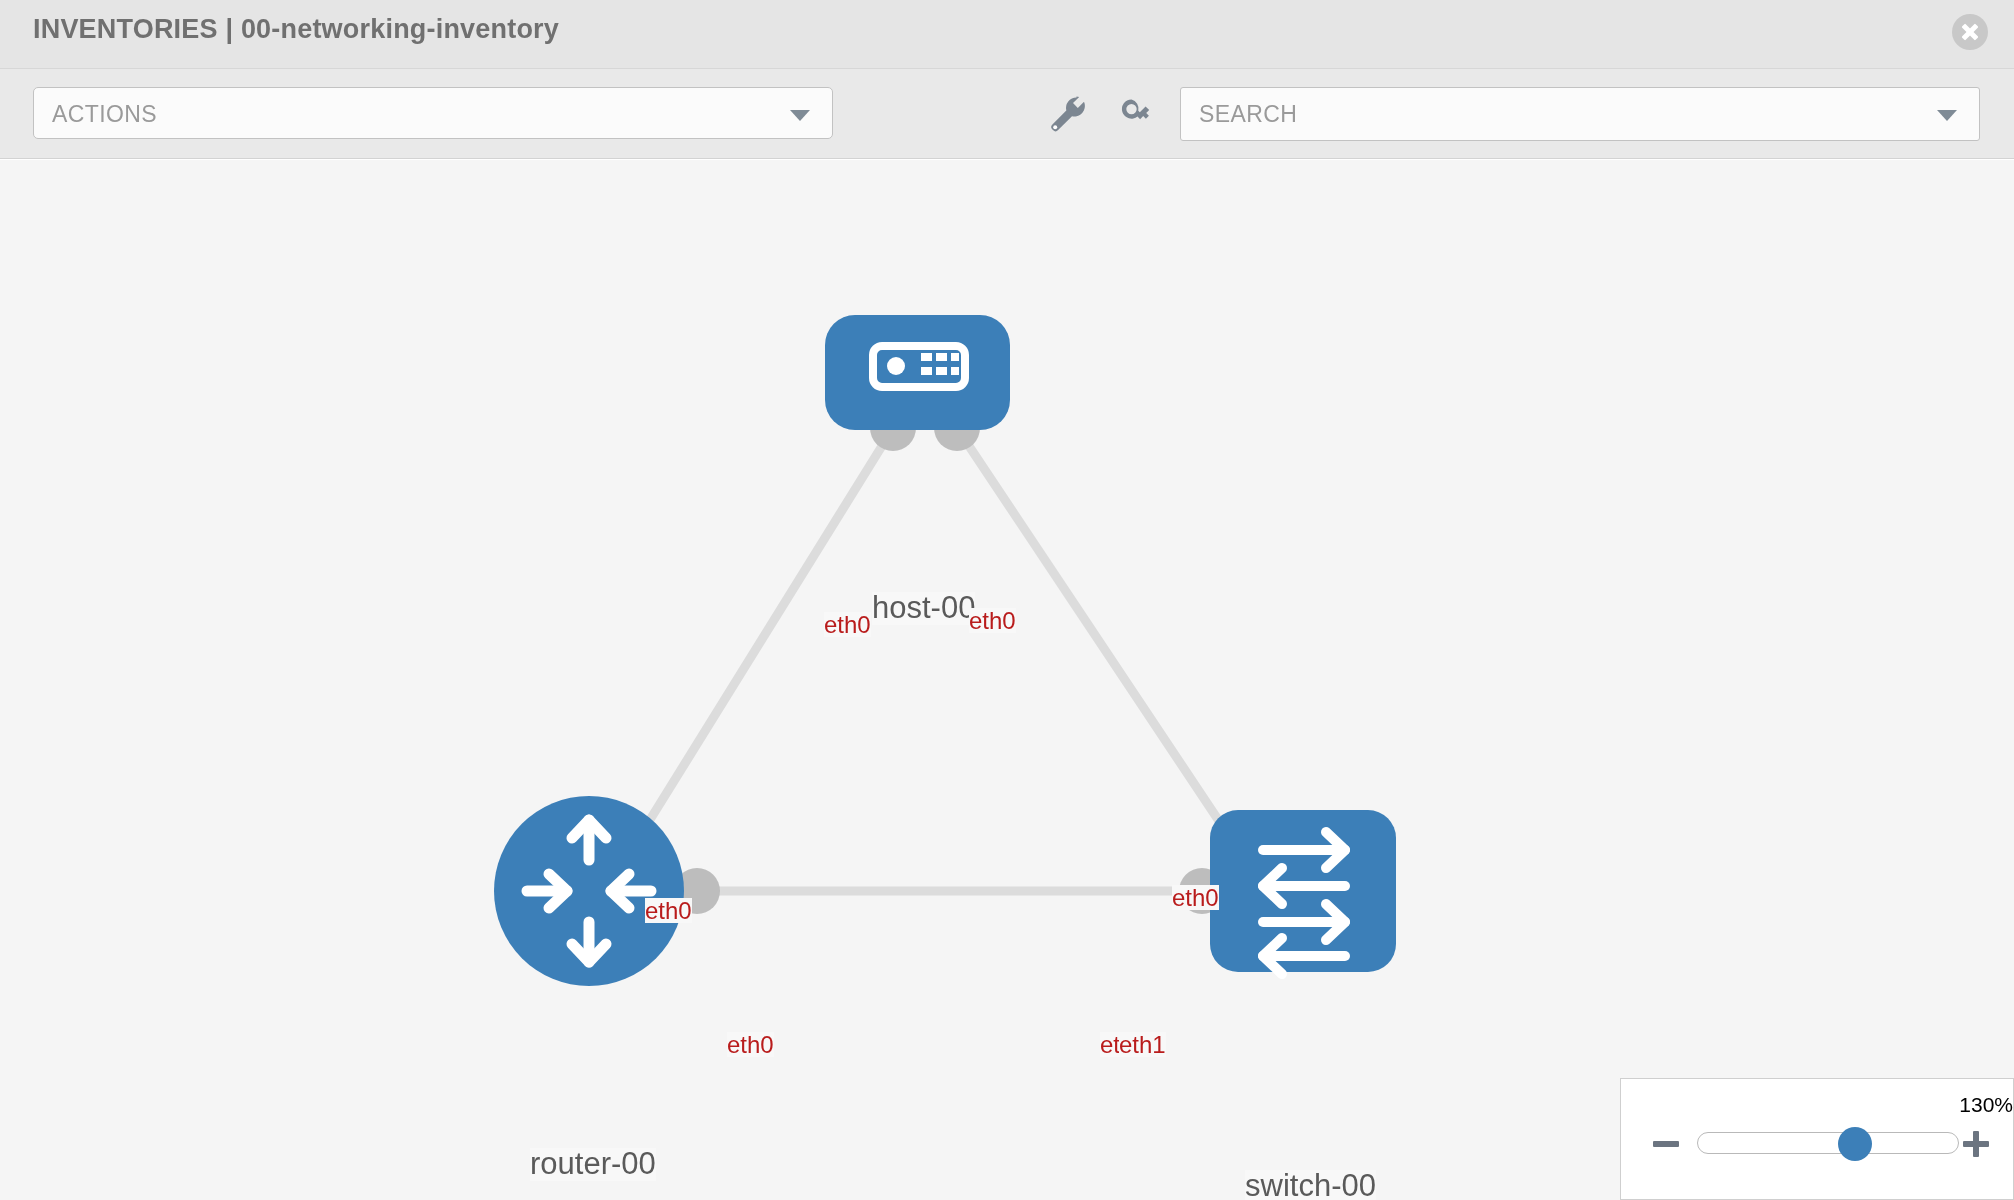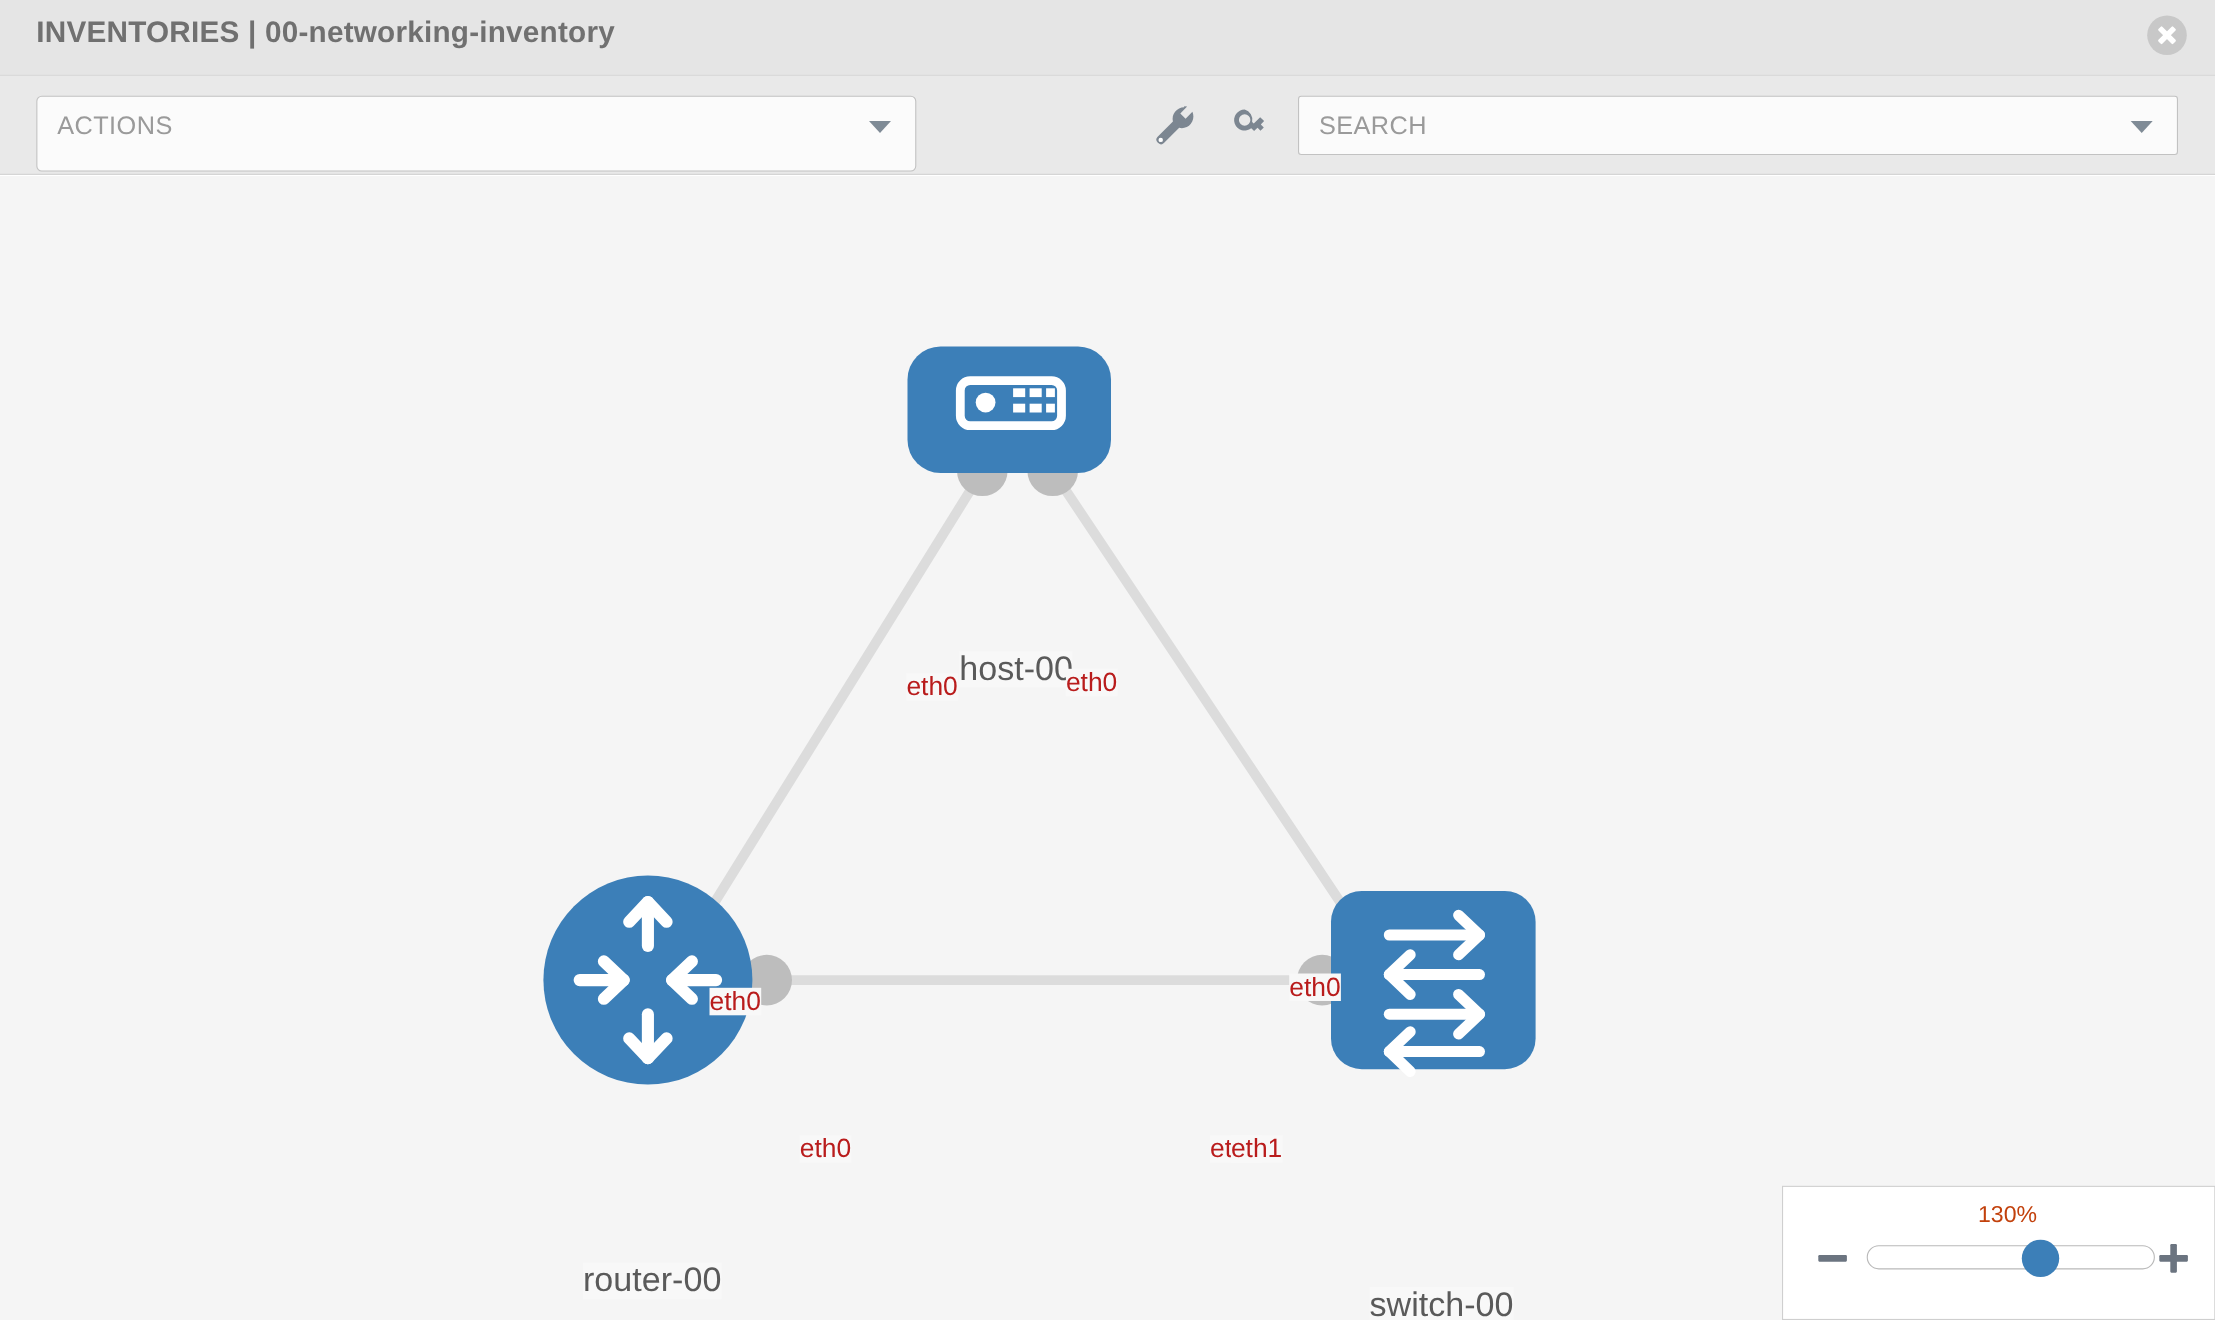--- a/index.html
+++ b/index.html
@@ -48,21 +48,21 @@
 
   
   .toolbar {
     position: absolute; left: 0; top: 69px;
     width: 2014px; height: 90px;
     background: #e9e9e9;
     border-bottom: 1px solid #d3d3d3;
   }
   .actions-select {
     position: absolute; left: 33px; top: 18px;
-    width: 800px; height: 69px;
+    width: 800px; height: 52px;
     background: #fbfbfb;
     border: 1px solid #c2c2c2;
     border-radius: 5px;
   }
   .actions-select .sel-label {
     position: absolute; left: 18px; top: 13px;
     font-size: 23px; color: #9a9a9a;
     letter-spacing: .4px;
   }
   .caret {
@@ -128,22 +128,22 @@
 
   
   .zoom-panel {
     position: absolute; left: 1620px; top: 1078px;
     width: 394px; height: 122px;
     background: #ffffff;
     border: 1px solid #cfcfcf;
   }
   .zoom-value {
     position: absolute; left: 16px; right: 0; top: 14px;
-    text-align: center;
-    font-size: 21px; color: #c2410c;
+    text-align: right;
+    font-size: 21px; color: #000000;
   }
   .zoom-minus, .zoom-plus {
     position: absolute; top: 50px;
     width: 30px; height: 30px; cursor: pointer;
   }
   .zoom-minus { left: 30px; }
   .zoom-plus  { right: 22px; }
   .bar-h {
     position: absolute; left: 50%; top: 50%;
     width: 26px; height: 6px; border-radius: 1px;

